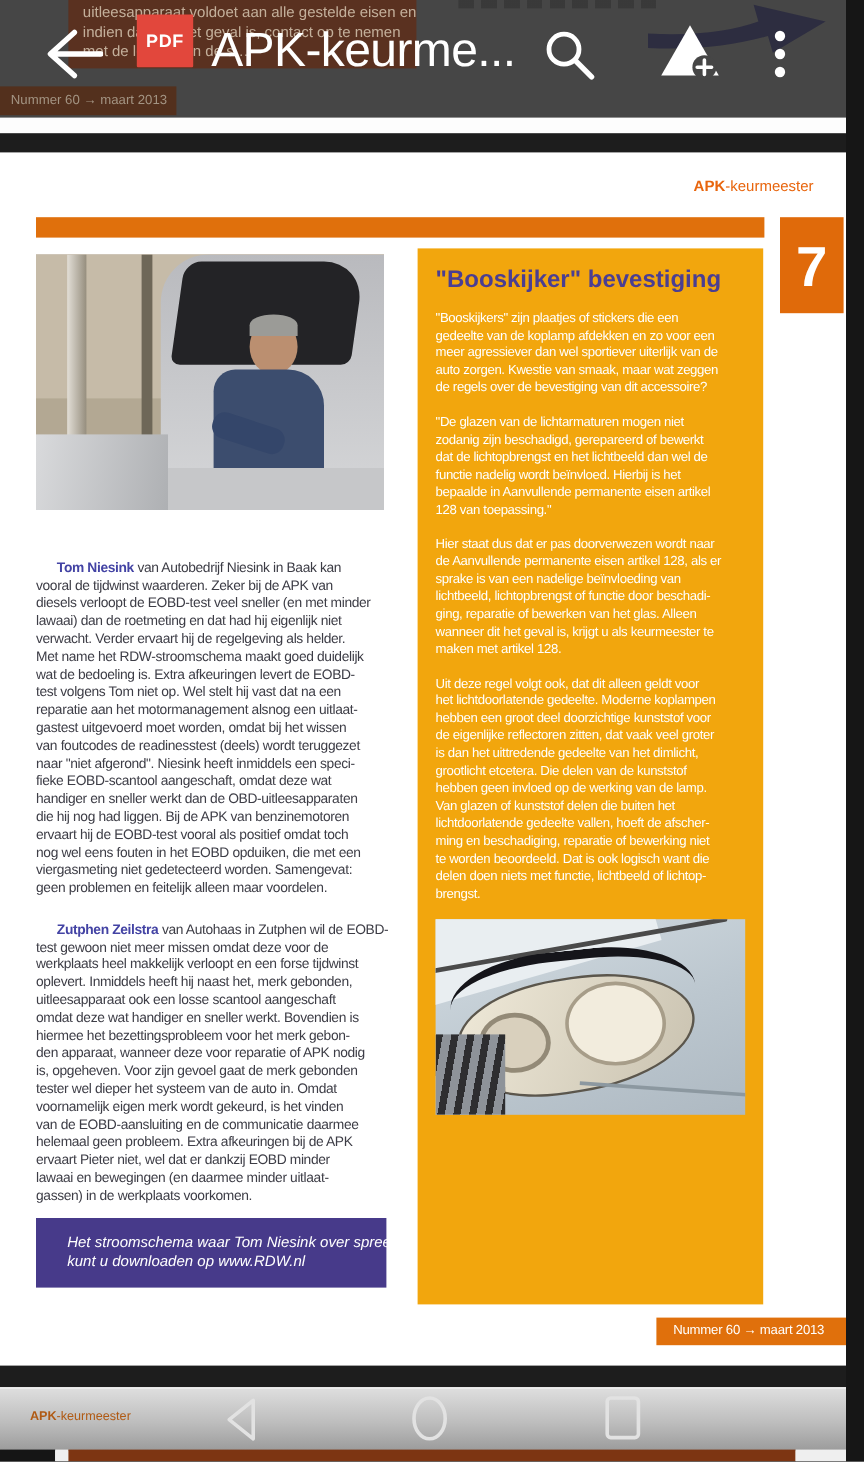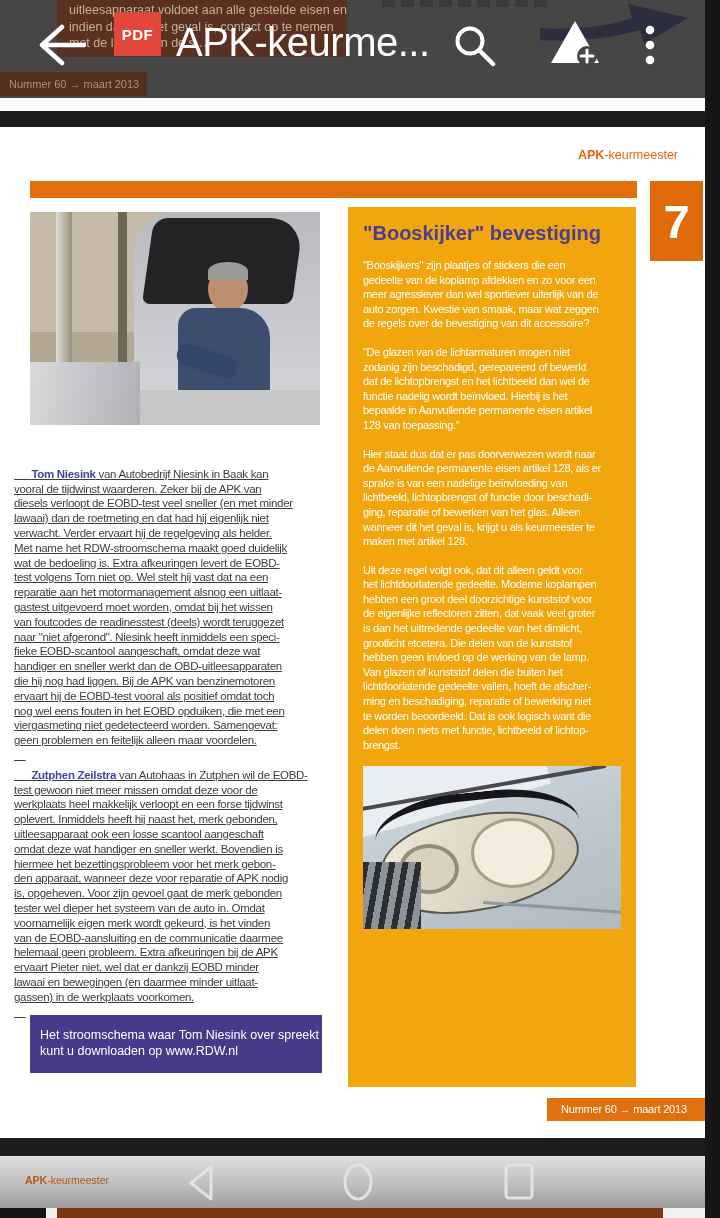--- a/index.html
+++ b/index.html
@@ -27,25 +27,25 @@
   .icon-btn{display:flex;align-items:center;justify-content:center;}
 
   
   .page{left:0;top:127px;width:705px;height:1011px;background:#fff;z-index:1;}
   .brand{left:500px;top:21px;width:178px;text-align:right;font-size:12.5px;color:#e8650d;}
   .brand b{font-weight:bold;}
   .orange-bar{left:30px;top:54px;width:607px;height:17px;background:#e0700c;}
   .tab7{left:650px;top:54px;width:53px;height:80px;background:#e06a0a;color:#fff;
         font-size:47px;font-weight:bold;display:flex;align-items:center;justify-content:center;}
 
-  .ltext{left:14px;width:320px;white-space:pre;font-size:11.5px;line-height:14.8px;
-         letter-spacing:-.3px;color:#3d3d46;text-decoration:underline;}
+  .ltext{left:30px;width:320px;white-space:pre;font-size:11.5px;line-height:14.8px;
+         letter-spacing:-.3px;color:#3d3d46;}
   .pname{font-weight:bold;color:#4343a4;}
   .purple-box{left:30px;top:888px;width:292px;height:58px;background:#473a8a;color:#fff;
-        font-size:12.5px;line-height:16px;white-space:pre;padding:12px 0 0 10px;box-sizing:border-box;}
+        font-size:12.5px;line-height:16px;white-space:pre;padding:12px 0 0 26px;box-sizing:border-box;font-style:italic;}
 
   .obox{left:348px;top:80px;width:288px;height:880px;background:#f2a60d;box-sizing:border-box;
         padding:14px 15px 0 15px;}
   .obox h2{margin:0 0 13px 0;font-size:20px;line-height:24px;font-weight:bold;color:#4b3e92;}
   .obox p{margin:0 0 14px 0;white-space:pre;font-size:11px;line-height:14.6px;
           letter-spacing:-.3px;color:#fff;}
 
   .badge-bottom{left:547px;top:971px;width:158px;height:23px;background:#e0700c;color:#fff;
         font-size:11px;line-height:23px;letter-spacing:-.2px;padding-left:14px;box-sizing:border-box;}
 

